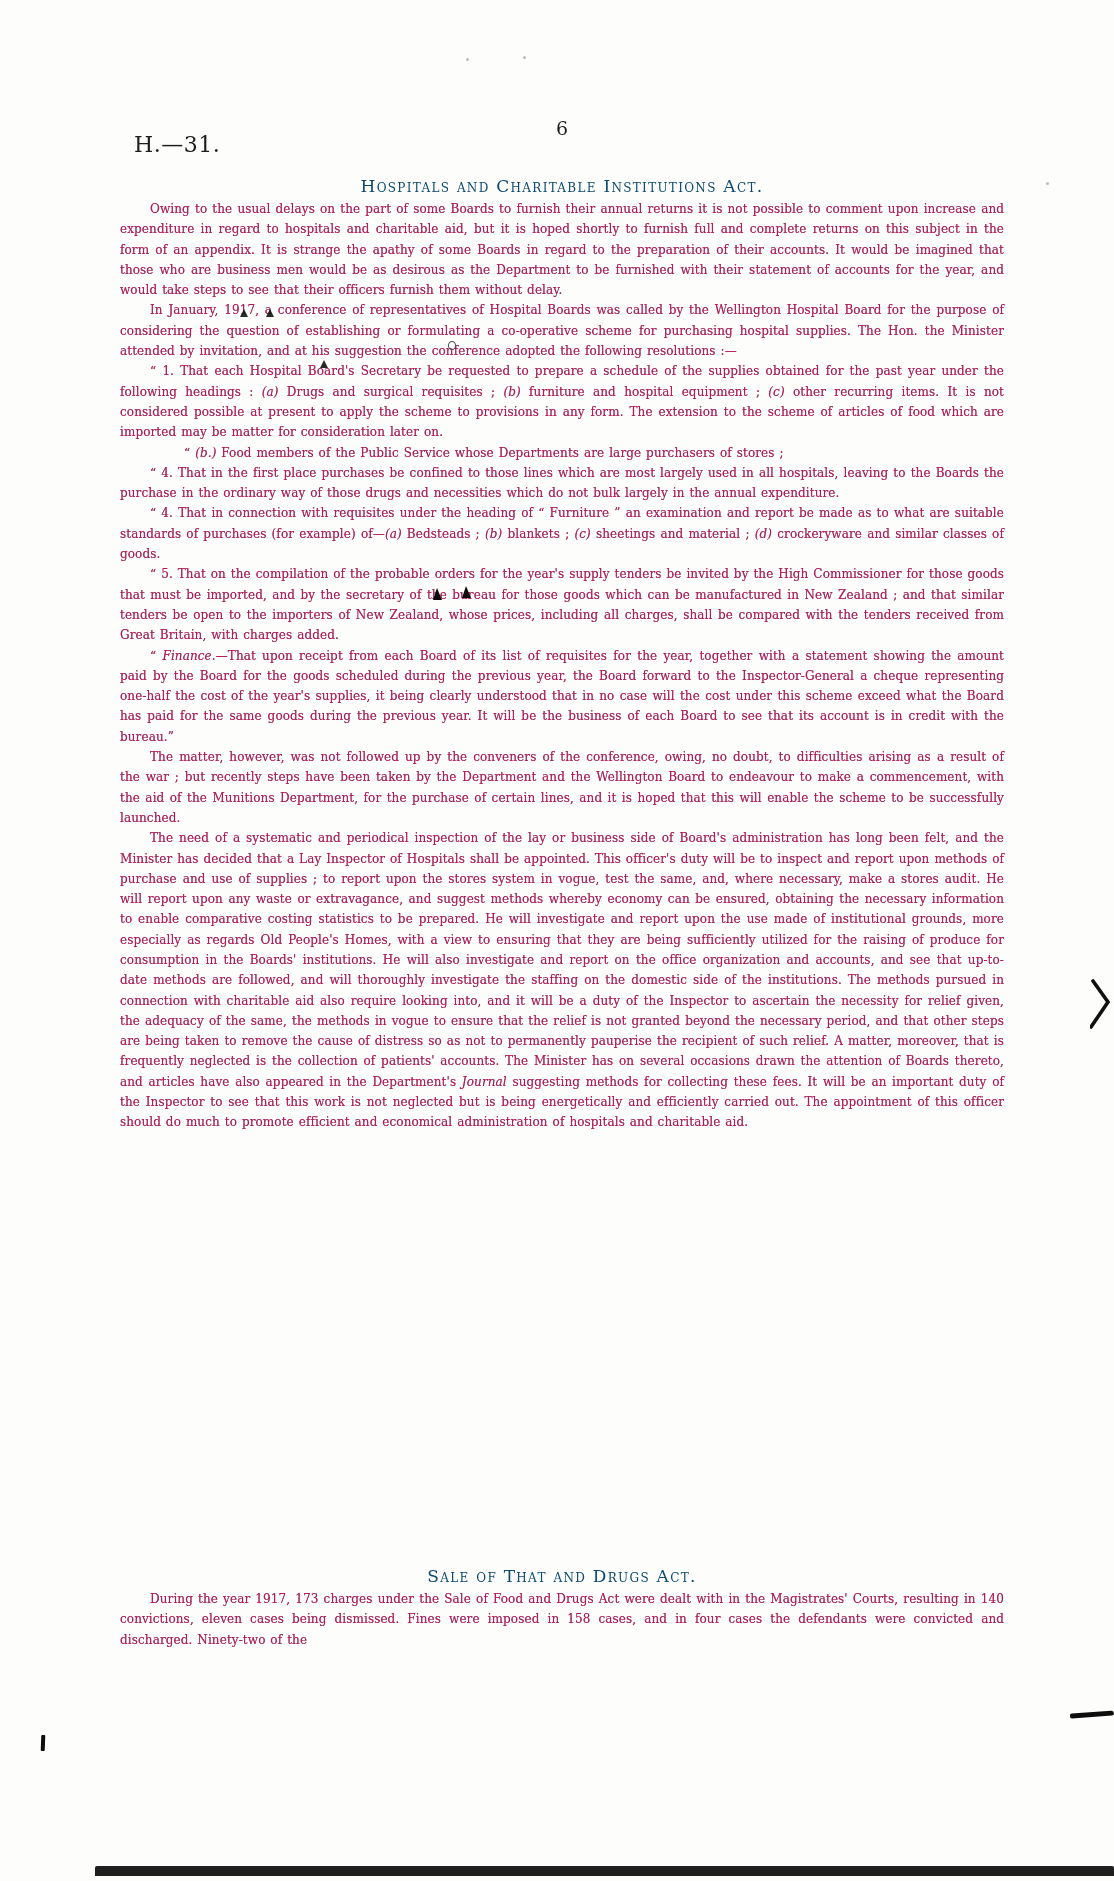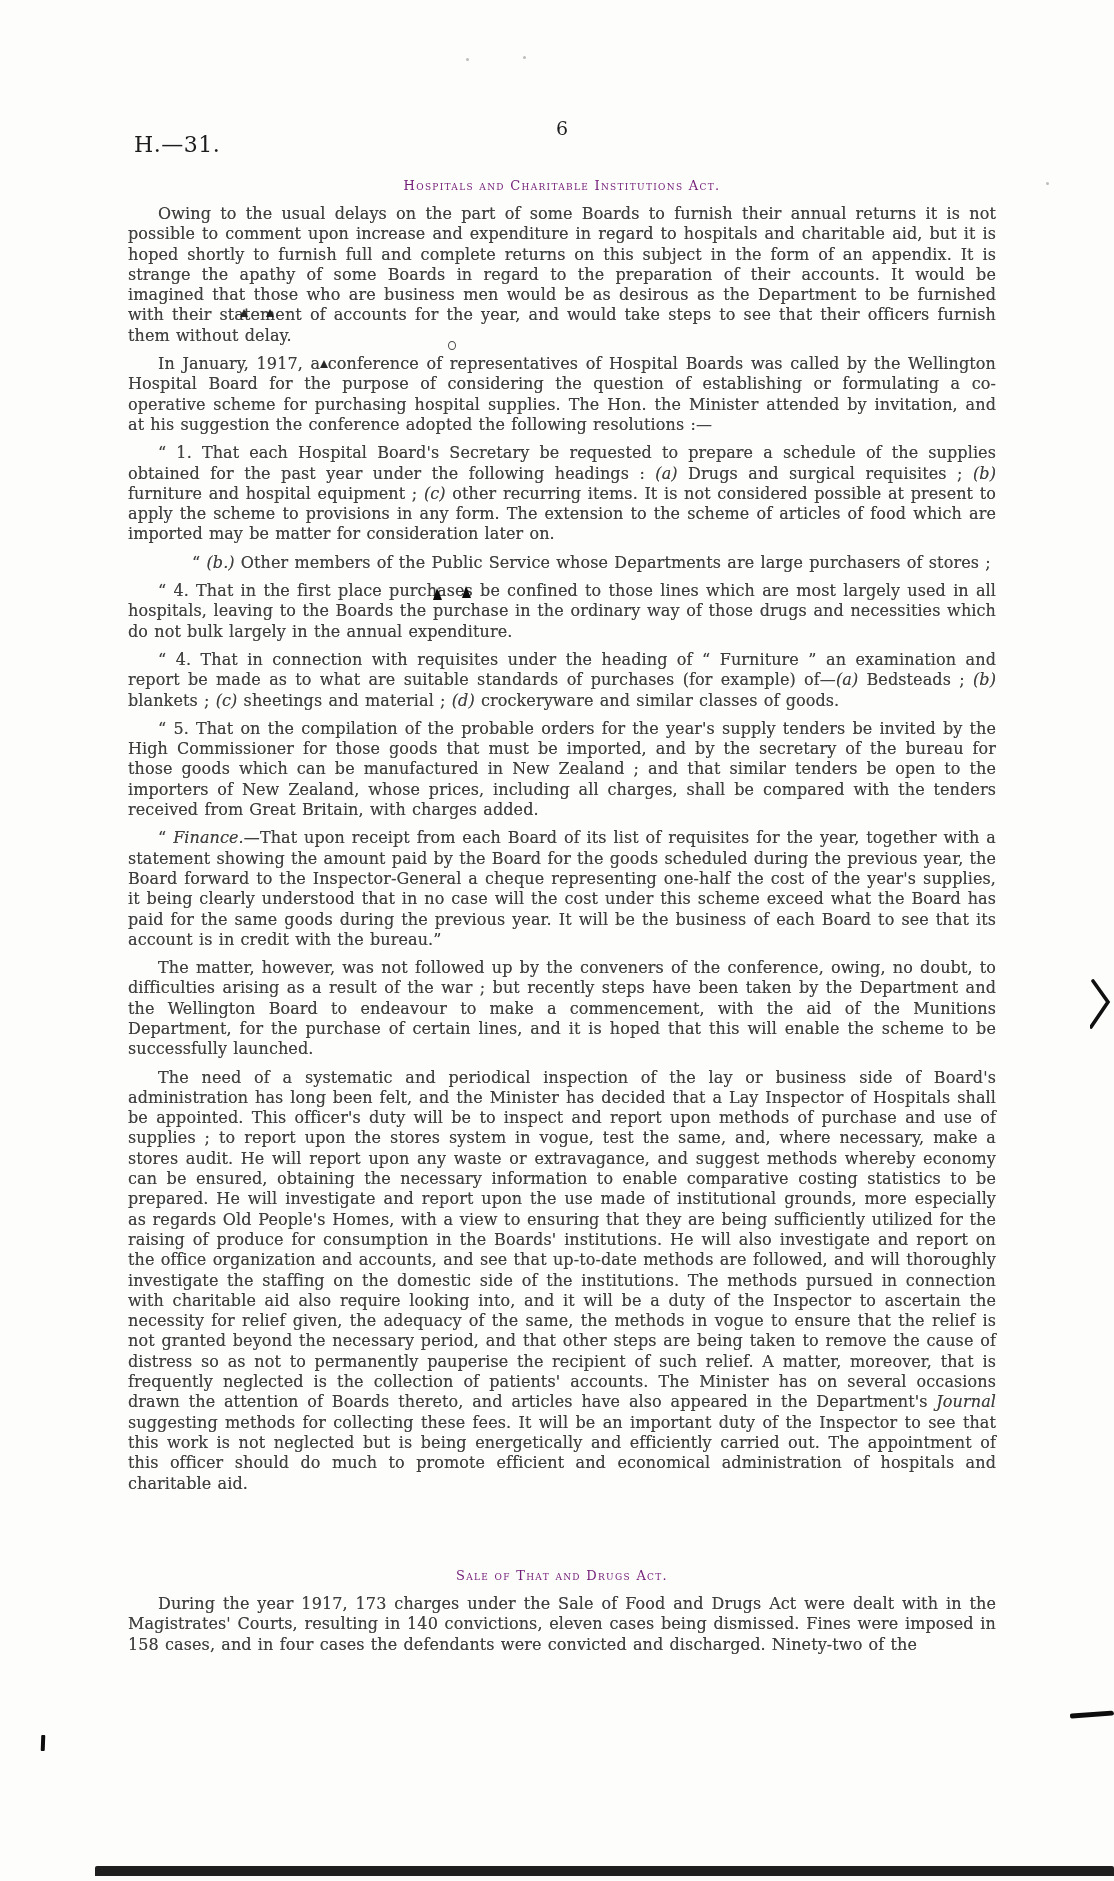--- a/index.html
+++ b/index.html
@@ -30,34 +30,34 @@
   
   .doc-section{
     position:absolute;left:120px;width:884px;
   }
   .sec-0{top:176px;}
   .sec-1{top:1566px;}
   .sec-heading{
     margin:0 0 3px 0;
     text-align:center;
     font-weight:normal;
-    font-size:13px;
+    font-size:17px;
     font-variant:small-caps;
     letter-spacing:1.3px;
     line-height:20px;
-    color:#701a75;
+    color:#0c4a6e;
   }
   .blk{
-    margin:8px;
-    font-size:16px;
+    margin:0;
+    font-size:12px;
     line-height:20.3px;
     text-align:justify;
     word-spacing:1px;
     letter-spacing:.1px;
-    color:#404040;
+    color:#be185d;
     text-shadow:0 0 .4px rgba(20,20,20,.5);
   }
   .blk.p{ text-indent:30px; }
   .blk.sub{ padding-left:126px; text-indent:-62px; }
   .it{ font-style:italic; }
   
   .annotations{position:absolute;inset:0;pointer-events:none;}
   .mark{position:absolute;}
   .caret-mark{
     width:0;height:0;
@@ -87,21 +87,21 @@
     <span class="doc-ref">H.—31.</span>
     <span class="page-num">6</span>
   </header>
 
   <main class="sections-host">
       <section class="doc-section sec-0">
         <h2 class="sec-heading">Hospitals and Charitable Institutions Act.</h2>
         <p class="blk p"><span>Owing to the usual delays on the part of some Boards to furnish their annual returns it is not possible to comment upon increase and expenditure in regard to hospitals and charitable aid, but it is hoped shortly to furnish full and complete returns on this subject in the form of an appendix.  It is strange the apathy of some Boards in regard to the preparation of their accounts.  It would be imagined that those who are business men would be as desirous as the Department to be furnished with their statement of accounts for the year, and would take steps to see that their officers furnish them without delay.</span></p>
         <p class="blk p"><span>In January, 1917, a conference of representatives of Hospital Boards was called by the Wellington Hospital Board for the purpose of considering the question of establishing or formulating a co-operative scheme for purchasing hospital supplies.  The Hon. the Minister attended by invitation, and at his suggestion the conference adopted the following resolutions :—</span></p>
         <p class="blk p"><span>“ 1. That each Hospital Board's Secretary be requested to prepare a schedule of the supplies obtained for the past year under the following headings :  </span><span class="it">(a)</span><span> Drugs and surgical requisites ; </span><span class="it">(b)</span><span> furniture and hospital equipment ;  </span><span class="it">(c)</span><span> other recurring items.  It is not considered possible at present to apply the scheme to provisions in any form.  The extension to the scheme of articles of food which are imported may be matter for consideration later on.</span></p>
-        <p class="blk sub"><span>“ </span><span class="it">(b.)</span><span> Other members of the Public Service whose Departments are large purchasers of stores ;</span></p>
+        <p class="blk sub"><span>“ </span><span class="it">(b.)</span><span> Food members of the Public Service whose Departments are large purchasers of stores ;</span></p>
         <p class="blk p"><span>“ 4. That in the first place purchases be confined to those lines which are most largely used in all hospitals, leaving to the Boards the purchase in the ordinary way of those drugs and necessities which do not bulk largely in the annual expenditure.</span></p>
         <p class="blk p"><span>“ 4. That in connection with requisites under the heading of “ Furniture ” an examination and report be made as to what are suitable standards of purchases (for example) of—</span><span class="it">(a)</span><span> Bedsteads ; </span><span class="it">(b)</span><span> blankets ;  </span><span class="it">(c)</span><span> sheetings and material ;  </span><span class="it">(d)</span><span> crockeryware and similar classes of goods.</span></p>
         <p class="blk p"><span>“ 5. That on the compilation of the probable orders for the year's supply tenders be invited by the High Commissioner for those goods that must be imported, and by the secretary of the bureau for those goods which can be manufactured in New Zealand ;  and that similar tenders be open to the importers of New Zealand, whose prices, including all charges, shall be compared with the tenders received from Great Britain, with charges added.</span></p>
         <p class="blk p"><span>“ </span><span class="it">Finance.—</span><span>That upon receipt from each Board of its list of requisites for the year, together with a statement showing the amount paid by the Board for the goods scheduled during the previous year, the Board forward to the Inspector-General a cheque representing one-half the cost of the year's supplies, it being clearly understood that in no case will the cost under this scheme exceed what the Board has paid for the same goods during the previous year.  It will be the business of each Board to see that its account is in credit with the bureau.”</span></p>
         <p class="blk p"><span>The matter, however, was not followed up by the conveners of the conference, owing, no doubt, to difficulties arising as a result of the war ;  but recently steps have been taken by the Department and the Wellington Board to endeavour to make a commencement, with the aid of the Munitions Department, for the purchase of certain lines, and it is hoped that this will enable the scheme to be successfully launched.</span></p>
         <p class="blk p"><span>The need of a systematic and periodical inspection of the lay or business side of Board's administration has long been felt, and the Minister has decided that a Lay Inspector of Hospitals shall be appointed.  This officer's duty will be to inspect and report upon methods of purchase and use of supplies ;  to report upon the stores system in vogue, test the same, and, where necessary, make a stores audit.  He will report upon any waste or extravagance, and suggest methods whereby economy can be ensured, obtaining the necessary information to enable comparative costing statistics to be prepared.  He will investigate and report upon the use made of institutional grounds, more especially as regards Old People's Homes, with a view to ensuring that they are being sufficiently utilized for the raising of produce for consumption in the Boards' institutions.  He will also investigate and report on the office organization and accounts, and see that up-to-date methods are followed, and will thoroughly investigate the staffing on the domestic side of the institutions.  The methods pursued in connection with charitable aid also require looking into, and it will be a duty of the Inspector to ascertain the necessity for relief given, the adequacy of the same, the methods in vogue to ensure that the relief is not granted beyond the necessary period, and that other steps are being taken to remove the cause of distress so as not to permanently pauperise the recipient of such relief.  A matter, moreover, that is frequently neglected is the collection of patients' accounts.  The Minister has on several occasions drawn the attention of Boards thereto, and articles have also appeared in the Department's </span><span class="it">Journal</span><span> suggesting methods for collecting these fees.  It will be an important duty of the Inspector to see that this work is not neglected but is being energetically and efficiently carried out.  The appointment of this officer should do much to promote efficient and economical administration of hospitals and charitable aid.</span></p>
       </section>
       <section class="doc-section sec-1">
         <h2 class="sec-heading">Sale of That and Drugs Act.</h2>
         <p class="blk p"><span>During the year 1917, 173 charges under the Sale of Food and Drugs Act were dealt with in the Magistrates' Courts, resulting in 140 convictions, eleven cases being dismissed.  Fines were imposed in 158 cases, and in four cases the defendants were convicted and discharged.  Ninety-two of the</span></p>

